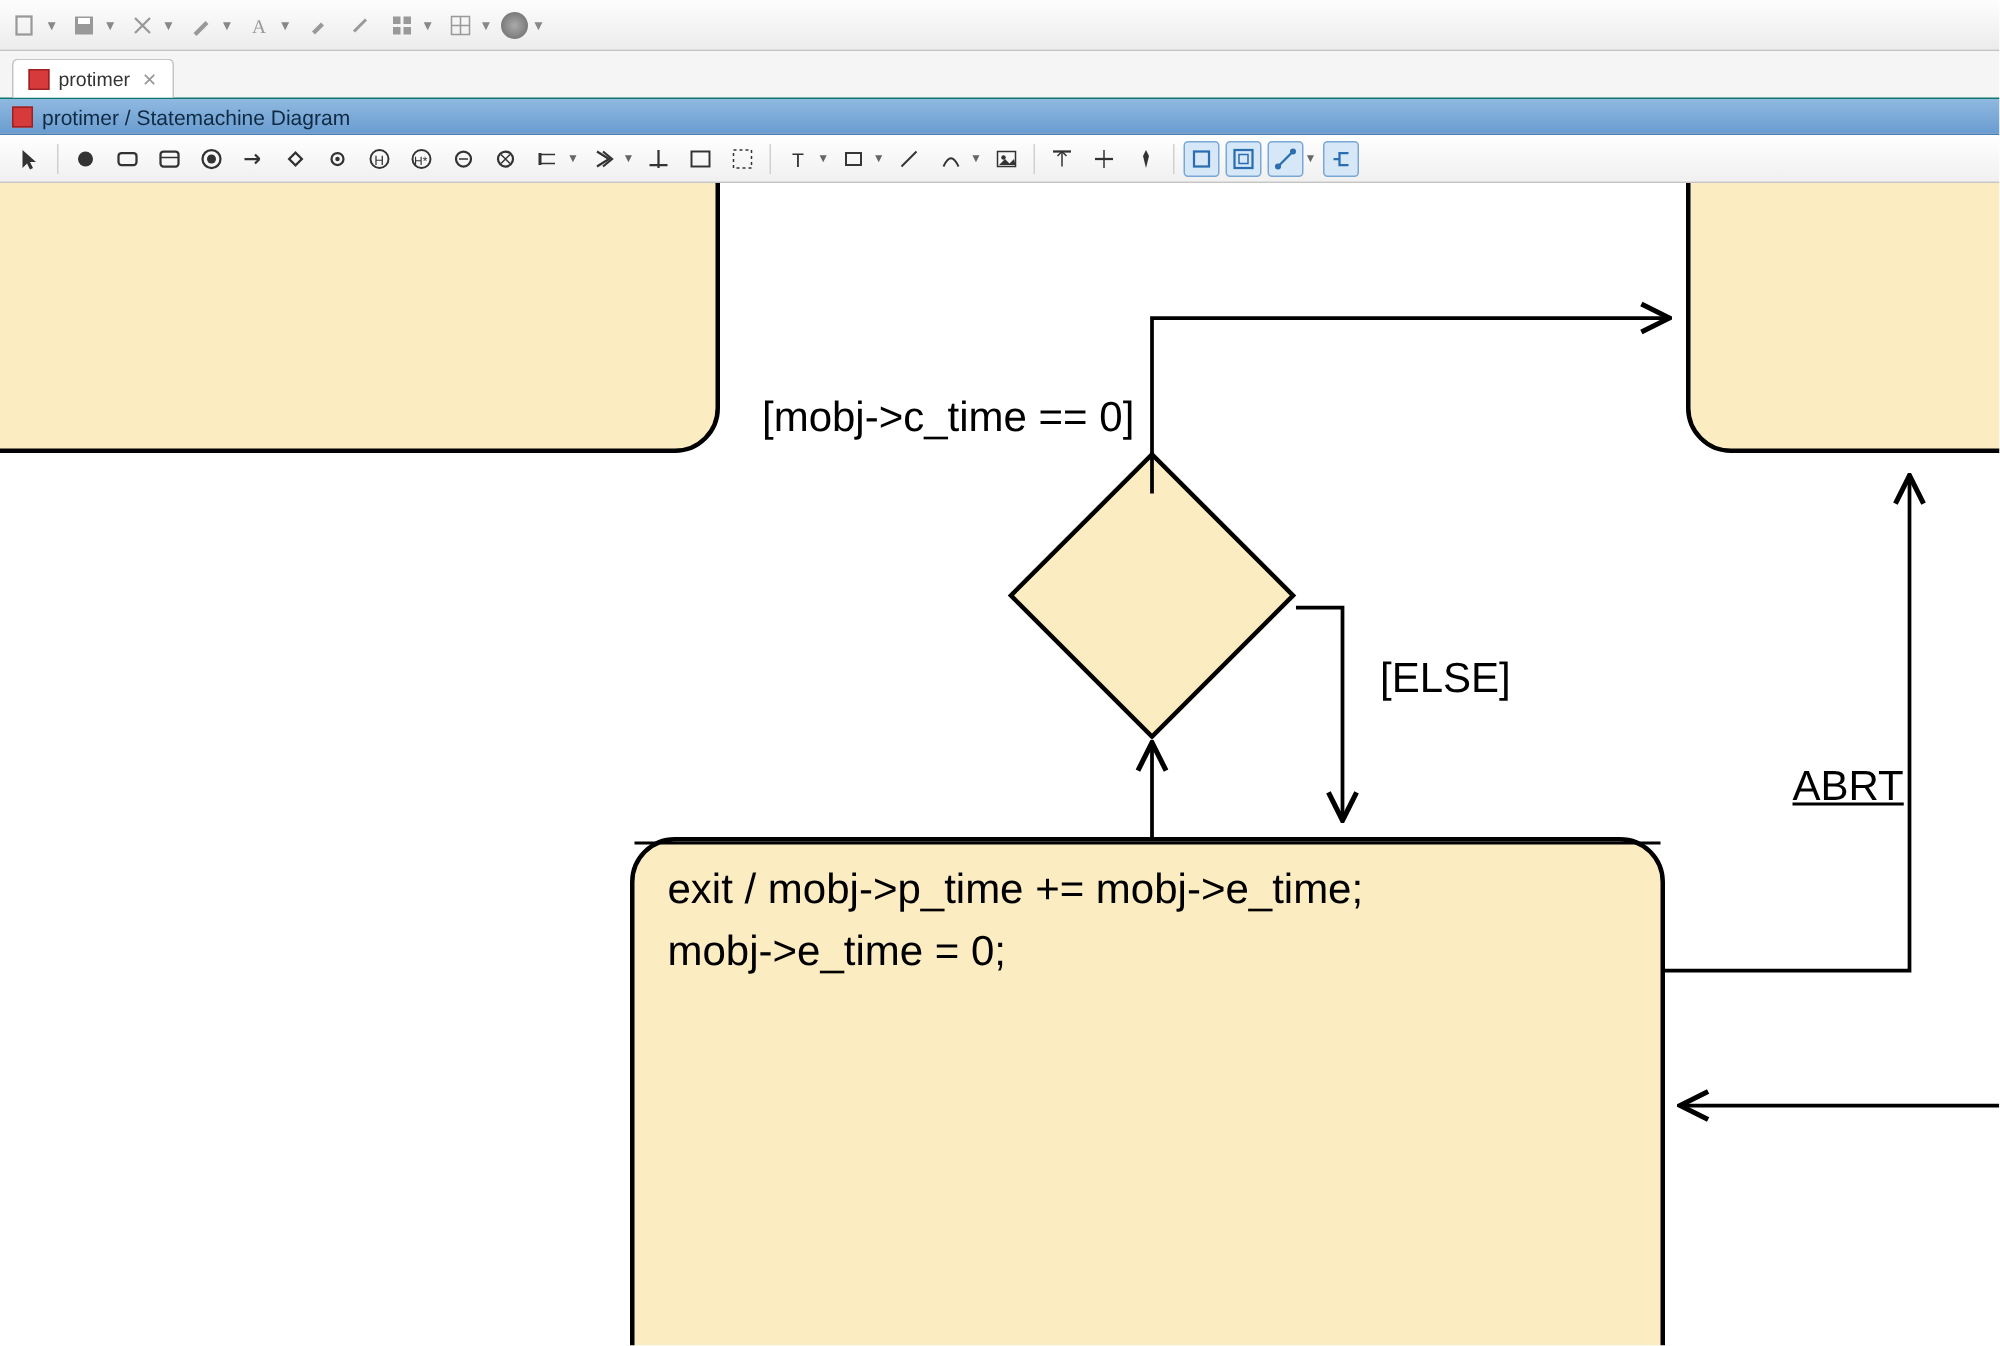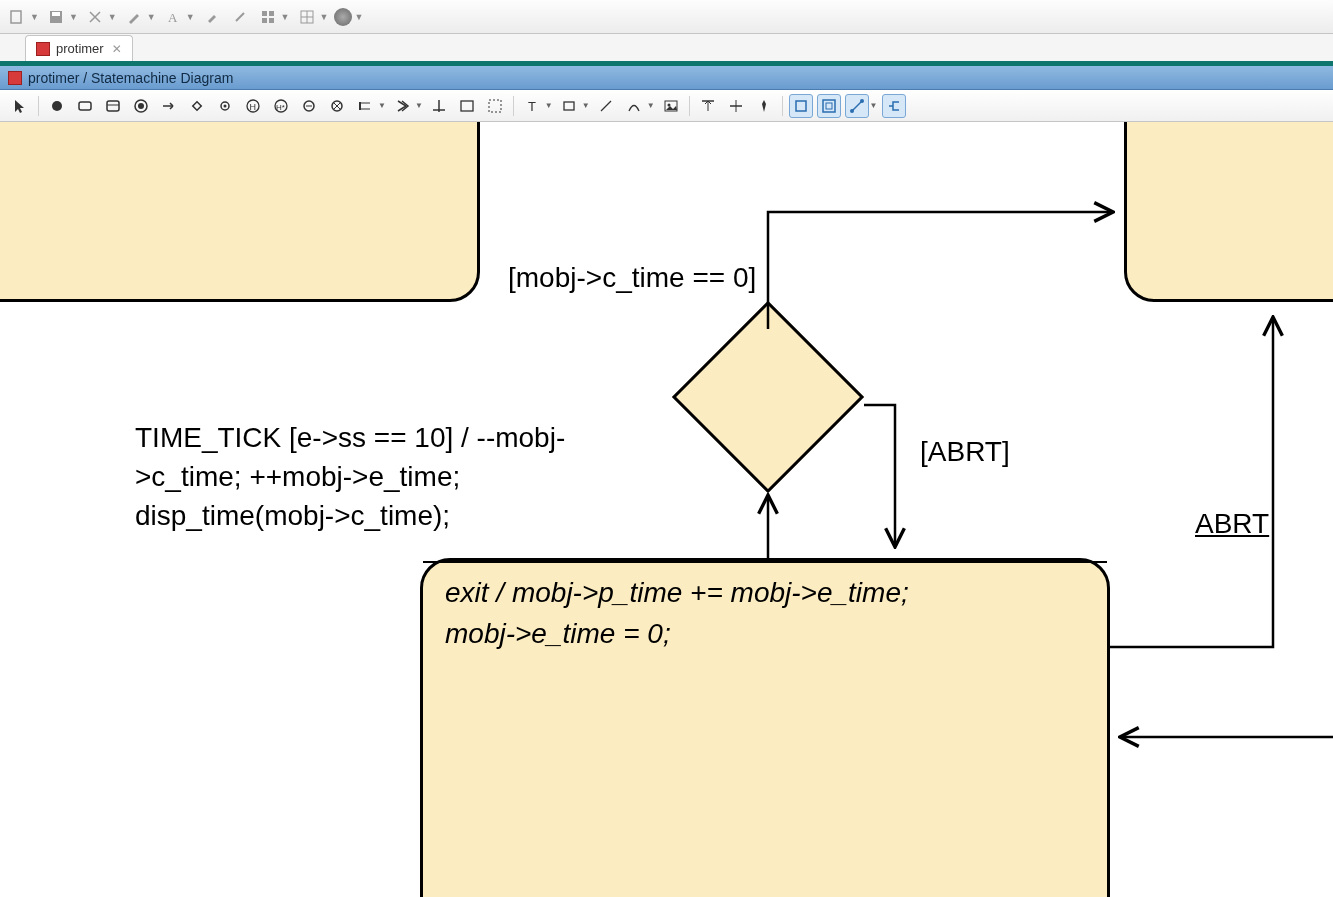--- a/index.html
+++ b/index.html
@@ -16,22 +16,22 @@
   width: 22px; height: 22px;
   display: flex; align-items: center; justify-content: center;
   color: #8b8b8b; border-radius: 3px;
 }
 .top-toolbar .dd { font-size: 9px; color: #888; align-self: center; margin-left: -4px; }
 
 
 .tab-row {
   height: 32px;
   background: #f5f5f5;
-  border-bottom: 5px solid #0f766e;
-  display: flex; align-items: flex-end; padding: 0 25px;
+  border-bottom: 1px solid #0f766e;
+  display: flex; align-items: flex-end; padding: 0 8px;
 }
 .tab {
   display: flex; align-items: center; gap: 6px;
   height: 26px; padding: 0 10px;
   background: #ffffff;
   border: 1px solid #c5c5c5; border-bottom: none;
   border-radius: 4px 4px 0 0;
   font-size: 13px; color: #333;
 }
 .tab .tab-icon {
@@ -95,21 +95,20 @@
   padding: 6px 0;
   letter-spacing: 1px;
 }
 .state-box .divider {
   height: 2px; background: #000000;
 }
 .state-box .body {
   font-size: 28px;
   line-height: 1.45;
   padding: 10px 22px;
-  font-style: italic;
 }
 
 
 #state-tl { top: -50px; left: -40px; width: 520px; height: 230px; border-bottom-right-radius: 30px; }
 #state-tr { top: -50px; left: 1124px; width: 300px; height: 230px; border-bottom-left-radius: 30px; }
 #state-countdown { top: 436px; left: 420px; width: 690px; height: 460px; }
 
 
 .choice {
   position: absolute;
@@ -395,23 +394,22 @@
 
   <div class="choice"></div>
 
   <div id="state-countdown" class="state-box">
     <div class="divider"></div>
     <div class="body" style="white-space:pre-line;">exit / mobj-&gt;p_time += mobj-&gt;e_time;
 mobj-&gt;e_time = 0;</div>
   </div>
 
   <div id="lbl-guard" class="lbl">[mobj-&gt;c_time == 0]</div>
-  <div id="lbl-else" class="lbl">[ABRT]</div>
+  <div id="lbl-else" class="lbl">[ELSE]</div>
   <div id="lbl-abrt" class="lbl">ABRT</div>
-  <div id="lbl-tick" class="lbl">TIME_TICK [e-&gt;ss == 10] / --mobj-&gt;c_time; ++mobj-&gt;e_time; disp_time(mobj-&gt;c_time);</div>
 
   <svg class="edges">
     <defs>
       <marker id="arrow" viewBox="0 0 12 12" refX="11" refY="6" markerWidth="9" markerHeight="9" orient="auto-start-reverse">
         <path d="M1 1 L11 6 L1 11" fill="none" stroke="#000" stroke-width="1.8"></path>
       </marker>
     </defs>
 
     <polyline points="768,207 768,90 1113,90" marker-end="url(#arrow)"></polyline>
 

